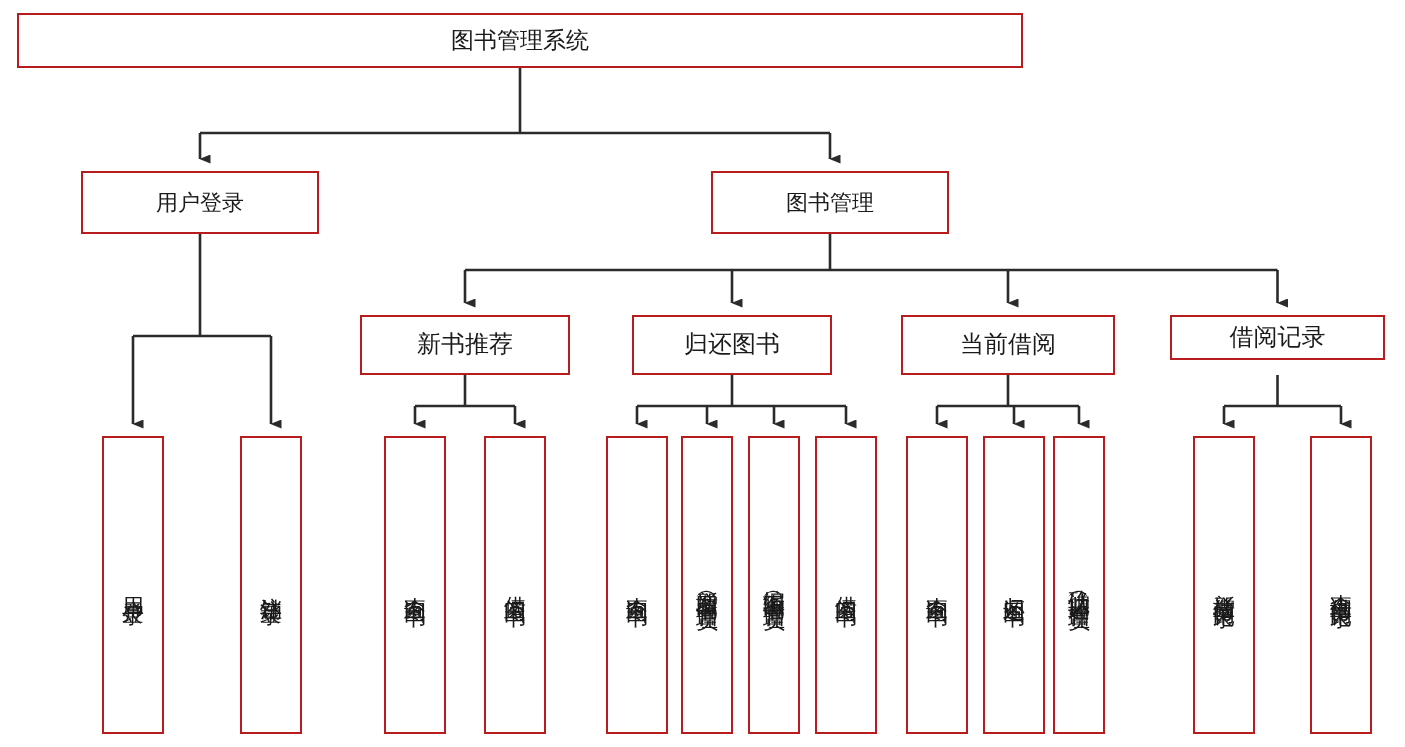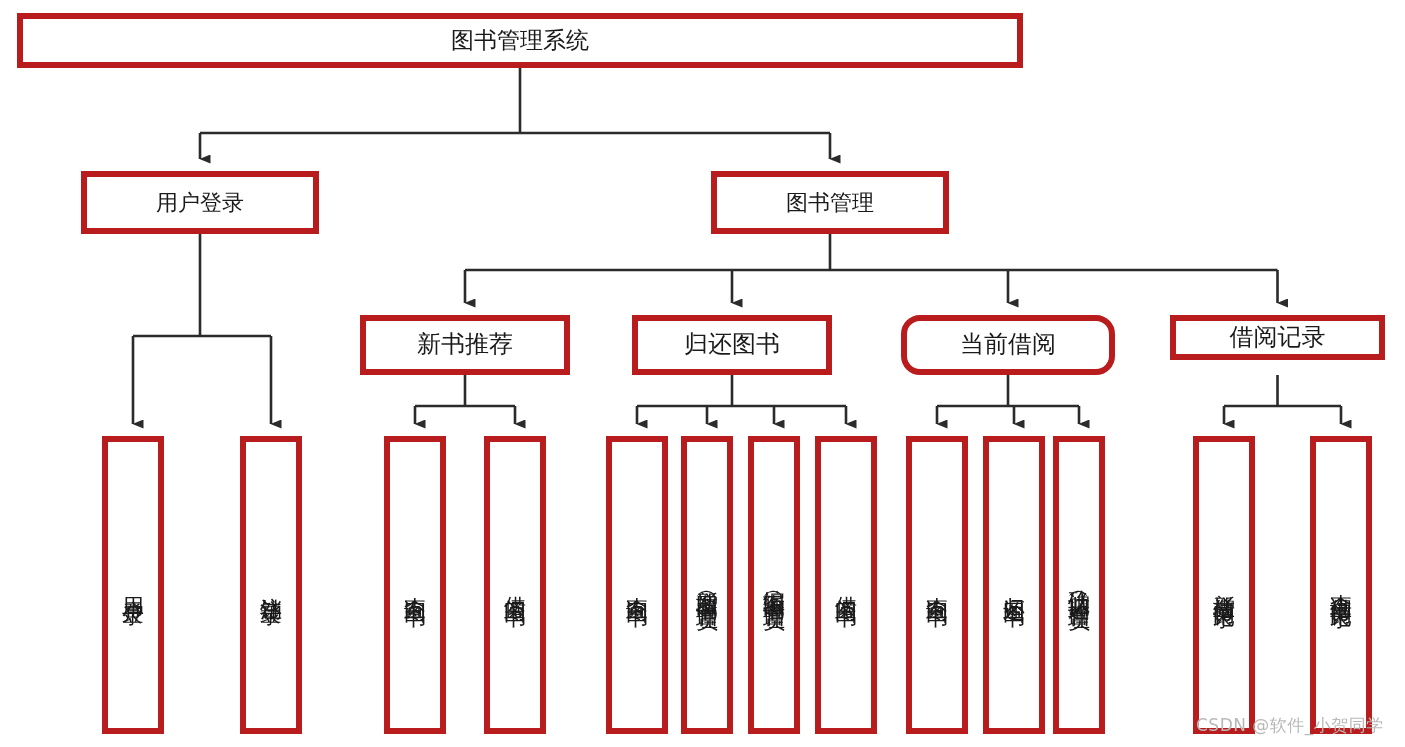--- a/index.html
+++ b/index.html
@@ -24,21 +24,21 @@
     left: 0;
     top: 0;
     width: 1405px;
     height: 747px;
     display: block;
   }
   .node-box {
     position: absolute;
     box-sizing: border-box;
     background: #ffffff;
-    border: 6px solid #b91c1c;
+    border: 2px solid #b91c1c;
     display: flex;
     align-items: center;
     justify-content: center;
     overflow: hidden;
   }
   .node-label {
     color: #1a1a1a;
     font-family: "DejaVu Sans", "Liberation Sans", sans-serif;
     line-height: 1.06;
     white-space: pre;
@@ -122,21 +122,21 @@
       </div>
       <div class="node-box node-l2" style="left: 711px; top: 171px; width: 238px; height: 63px;">
         <span class="node-label">图书管理</span>
       </div>
       <div class="node-box node-l3" style="left: 360px; top: 315px; width: 210px; height: 60px;">
         <span class="node-label">新书推荐</span>
       </div>
       <div class="node-box node-l3" style="left: 632px; top: 315px; width: 200px; height: 60px;">
         <span class="node-label">归还图书</span>
       </div>
-      <div class="node-box node-l3" style="left: 901px; top: 315px; width: 214px; height: 60px; border-radius: 19px;">
+      <div class="node-box node-l3" style="left: 901px; top: 315px; width: 214px; height: 60px;">
         <span class="node-label">当前借阅</span>
       </div>
       <div class="node-box node-l3" style="left: 1170px; top: 315px; width: 215px; height: 45px;">
         <span class="node-label">借阅记录</span>
       </div>
       <div class="node-box node-leaf" style="left: 102px; top: 436px; width: 62px; height: 298px;">
         <span class="node-label">用户登录</span>
       </div>
       <div class="node-box node-leaf" style="left: 240px; top: 436px; width: 62px; height: 298px;">
         <span class="node-label">注销登录</span>
@@ -169,15 +169,14 @@
         <span class="node-label">确认归还（管理员）</span>
       </div>
       <div class="node-box node-leaf" style="left: 1193px; top: 436px; width: 62px; height: 298px;">
         <span class="node-label">新增借阅记录</span>
       </div>
       <div class="node-box node-leaf" style="left: 1310px; top: 436px; width: 62px; height: 298px;">
         <span class="node-label">查询借阅记录</span>
       </div>
     </div>
 
-  <div class="watermark" style="left: 1196px; top: 714px;">CSDN @软件_小贺同学</div>
 
 </div>
 
 </body></html>

